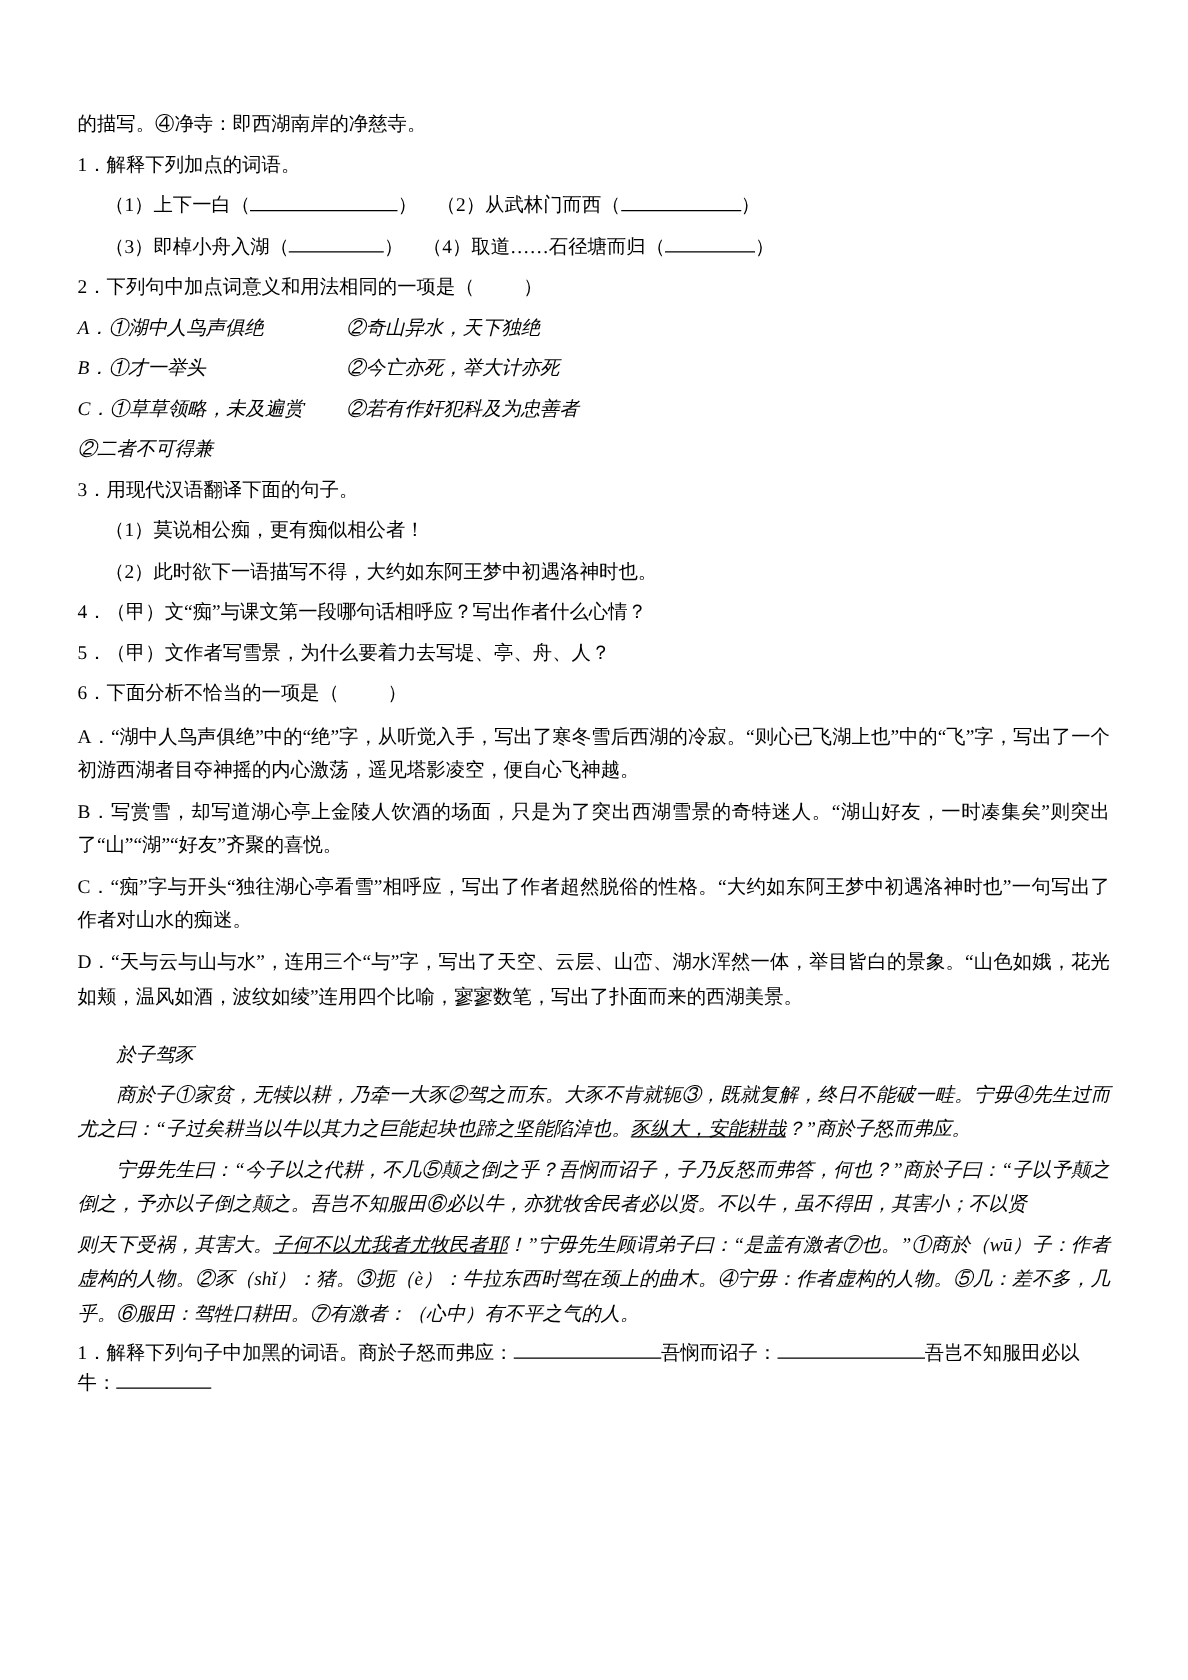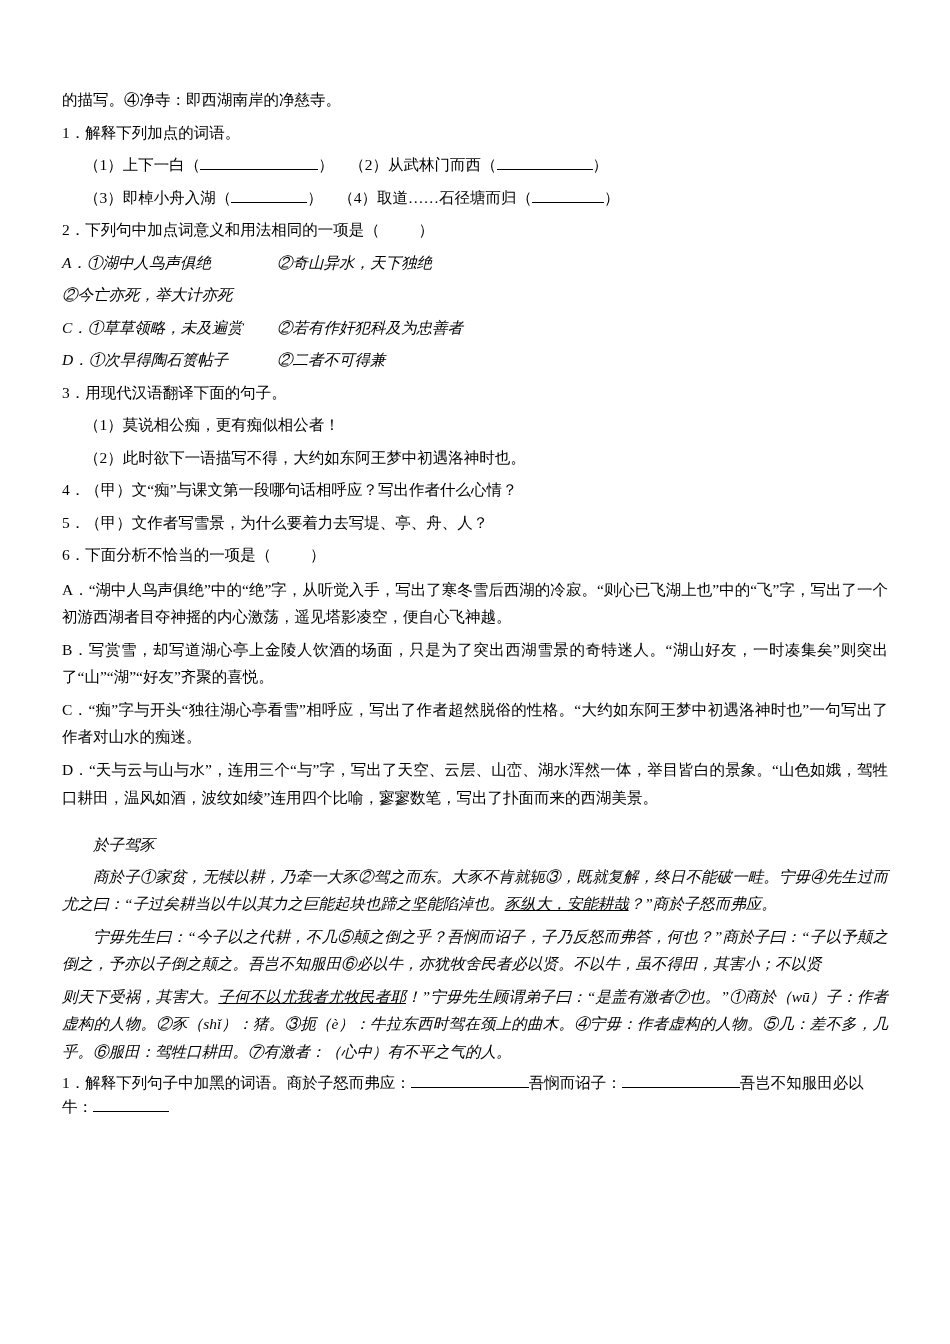--- a/index.html
+++ b/index.html
@@ -79,43 +79,43 @@
 
   <p class="line sub"><span>（3）即棹小舟入湖（</span><span class="blank b-short"></span><span>）</span>&nbsp;&nbsp;&nbsp;&nbsp;<span>（4）取道……石径塘而归（</span><span class="blank b-xs"></span><span>）</span></p>
 
   <p class="line">2．下列句中加点词意义和用法相同的一项是（          ）</p>
 
   <div class="opt-row">
     <div class="opt-a">A．①湖中人鸟声俱绝</div>
     <div class="opt-b">②奇山异水，天下独绝</div>
   </div>
   <div class="opt-row">
+    <div class="opt-a">B．①才一举头</div>
     <div class="opt-b">②今亡亦死，举大计亦死</div>
   </div>
   <div class="opt-row">
     <div class="opt-a">C．①草草领略，未及遍赏</div>
     <div class="opt-b">②若有作奸犯科及为忠善者</div>
   </div>
   <div class="opt-row">
-    <div class="opt-a">D．①次早得陶石篑帖子</div>
     <div class="opt-b">②二者不可得兼</div>
   </div>
 
   <p class="line">3．用现代汉语翻译下面的句子。</p>
   <p class="line sub">（1）莫说相公痴，更有痴似相公者！</p>
   <p class="line sub">（2）此时欲下一语描写不得，大约如东阿王梦中初遇洛神时也。</p>
 
   <p class="line">4．（甲）文“痴”与课文第一段哪句话相呼应？写出作者什么心情？</p>
   <p class="line">5．（甲）文作者写雪景，为什么要着力去写堤、亭、舟、人？</p>
 
   <p class="line">6．下面分析不恰当的一项是（          ）</p>
   <p class="choice">A．“湖中人鸟声俱绝”中的“绝”字，从听觉入手，写出了寒冬雪后西湖的冷寂。“则心已飞湖上也”中的“飞”字，写出了一个初游西湖者目夺神摇的内心激荡，遥见塔影凌空，便自心飞神越。</p>
   <p class="choice">B．写赏雪，却写道湖心亭上金陵人饮酒的场面，只是为了突出西湖雪景的奇特迷人。“湖山好友，一时凑集矣”则突出了“山”“湖”“好友”齐聚的喜悦。</p>
   <p class="choice">C．“痴”字与开头“独往湖心亭看雪”相呼应，写出了作者超然脱俗的性格。“大约如东阿王梦中初遇洛神时也”一句写出了作者对山水的痴迷。</p>
-  <p class="choice">D．“天与云与山与水”，连用三个“与”字，写出了天空、云层、山峦、湖水浑然一体，举目皆白的景象。“山色如娥，驾牲口耕田，温风如酒，波纹如绫”连用四个比喻，寥寥数笔，写出了扑面而来的西湖美景。</p>
+  <p class="choice">D．“天与云与山与水”，连用三个“与”字，写出了天空、云层、山峦、湖水浑然一体，举目皆白的景象。“山色如娥，花光如颊，温风如酒，波纹如绫”连用四个比喻，寥寥数笔，写出了扑面而来的西湖美景。</p>
 
 
   <p class="title-cn">於子驾豕</p>
 
   <p class="classical para-indent"><span>商於子①家贫，无犊以耕，乃牵一大豕②驾之而东。大豕不肯就轭③，既就复解，终日不能破一畦。宁毋④先生过而尤之曰：“子过矣耕当以牛以其力之巨能起块也蹄之坚能陷淖也。</span><span class="u">豕纵大，安能耕哉</span><span>？”商於子怒而弗应。</span></p>
 
   <p class="classical para-indent"><span>宁毋先生曰：“今子以之代耕，不几⑤颠之倒之乎？吾悯而诏子，子乃反怒而弗答，何也？”商於子曰：“子以予颠之倒之，予亦以子倒之颠之。吾岂不知服田⑥必以牛，亦犹牧舍民者必以贤。不以牛，虽不得田，其害小；不以贤</span></p>
 
   <p class="classical"><span>则天下受祸，其害大。</span><span class="u">子何不以尤我者尤牧民者耶</span><span>！”宁毋先生顾谓弟子曰：“是盖有激者⑦也。”①商於（wū）子：作者虚构的人物。②豕（shǐ）：猪。③扼（è）：牛拉东西时驾在颈上的曲木。④宁毋：作者虚构的人物。⑤几：差不多，几乎。⑥服田：驾牲口耕田。⑦有激者：（心中）有不平之气的人。</span></p>
 

